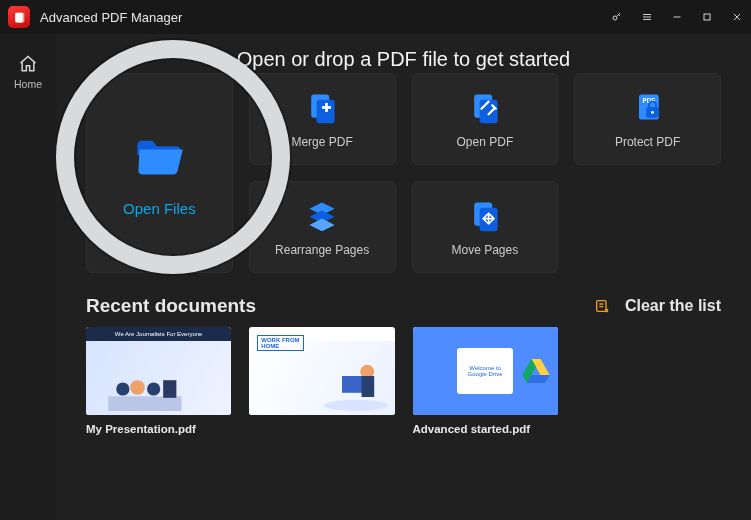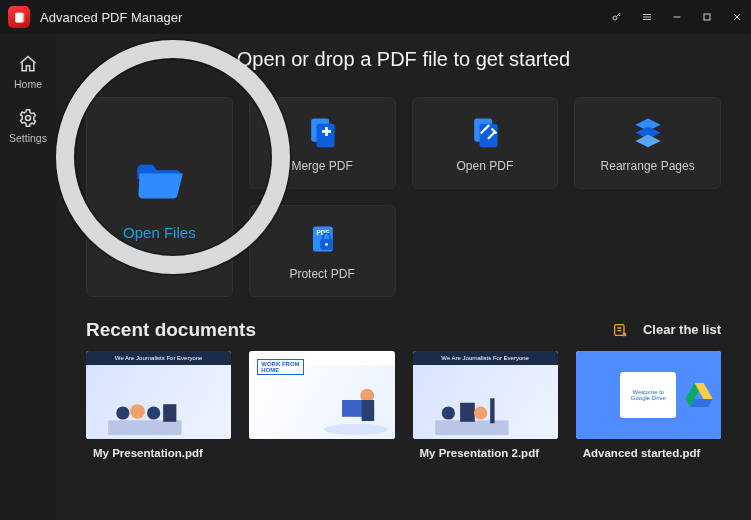--- a/index.html
+++ b/index.html
@@ -63,21 +63,21 @@
     flex: 1; position: relative;
     background: #202020;
     padding: 14px 30px 10px 30px;
     overflow: hidden;
   }
   .heading {
     text-align: center;
     font-size: 20px;
     font-weight: 500;
     color: #f3f3f3;
-    margin-bottom: 26px;
+    margin-bottom: 2px;
   }
   .tile-grid {
     display: grid;
     grid-template-columns: repeat(4, 1fr);
     gap: 16px;
     margin-bottom: 22px;
   }
   .tile {
     background: #272727;
     border: 1px solid #2f2f2f;
@@ -95,22 +95,22 @@
   .tile.tall .ticon { width: 52px; height: 52px; }
   .tile .tlabel { font-size: 12px; color: #cccccc; }
   .tile.tall .tlabel { font-size: 15px; color: #0ea5e9; margin-top: 8px; }
 
   .recent-row {
     display: flex; align-items: center; justify-content: space-between;
     margin-bottom: 10px;
   }
   .recent-title { font-size: 19px; font-weight: 700; }
   .clear-list {
-    display: flex; gap: 15px;
-    font-size: 13px; font-weight: 600;
+    display: flex; align-items: center; gap: 15px;
+    font-size: 16px; font-weight: 600;
     cursor: pointer; color: #e6e6e6;
   }
   .clear-list svg { width: 16px; height: 16px; color: #f0a020; }
 
   .recent-grid {
     display: grid;
     grid-template-columns: repeat(4, 1fr);
     gap: 18px;
   }
   .doc {
@@ -134,21 +134,21 @@
   .thumb .body3 .card { width:56px; height:46px; background:#fff; border-radius:3px; font-size:6px; color:#1b66d8; display:flex; align-items:center; justify-content:center; text-align:center; padding:3px;}
   .thumb .tri {
     position:absolute; right:8px; top:50%; transform:translateY(-50%);
     width:28px; height:24px;
   }
   .thumb .ppl {
     position:absolute; left:8px; bottom:4px; width:70%; height:50%;
   }
   .doc .dname {
     font-size: 11.5px; font-weight: 600; color: #e8e8e8;
-    white-space: nowrap; overflow:hidden; text-overflow:ellipsis;margin-left:7px;
+    white-space: nowrap; overflow:hidden; text-overflow:ellipsis;
   }
 
   
   .focus-ring {
     position: absolute;
     width: 234px; height: 234px;
     left: 0px; top: 6px;
     border-radius: 50%;
     border: 18px solid #d9dadb;
     pointer-events: none;
@@ -204,27 +204,20 @@
 <div class="workspace">
 
   <div class="sidebar">
     <div class="side-item">
       <svg class="ic" viewBox="0 0 24 24" fill="none" stroke="currentColor" stroke-width="1.8">
           <path d="M3 11l9-8 9 8"></path>
           <path d="M5 10v10h5v-6h4v6h5V10"></path>
         </svg>
       <span class="lbl">Home</span>
     </div>
-    <div class="side-item">
-      <svg class="ic" viewBox="0 0 24 24" fill="none" stroke="currentColor" stroke-width="1.8">
-          <circle cx="12" cy="12" r="3"></circle>
-          <path d="M19 12a7 7 0 0 0-.1-1.2l2.1-1.6-2-3.4-2.5 1a7 7 0 0 0-2-1.2L14 2h-4l-.5 2.6a7 7 0 0 0-2 1.2l-2.5-1-2 3.4 2.1 1.6A7 7 0 0 0 5 12c0 .4 0 .8.1 1.2L3 14.8l2 3.4 2.5-1a7 7 0 0 0 2 1.2L10 22h4l.5-2.6a7 7 0 0 0 2-1.2l2.5 1 2-3.4-2.1-1.6c.1-.4.1-.8.1-1.2z"></path>
-        </svg>
-      <span class="lbl">Settings</span>
-    </div>
   </div>
 
   <div class="main">
     <div class="heading">Open or drop a PDF file to get started</div>
 
     <div class="tile-grid">
 
       <div class="tile tall">
         <svg class="ticon" viewBox="0 0 48 48">
           <path d="M4 14a4 4 0 0 1 4-4h10l4 5h18a4 4 0 0 1 4 4v4H4z" fill="#0d5fe0"></path>
@@ -243,42 +236,50 @@
         <span class="tlabel">Merge PDF</span>
       </div>
 
       <div class="tile">
         <svg class="ticon pdf-ic" viewBox="0 0 40 40">
           <rect x="8" y="6" width="20" height="26" rx="3"></rect>
             <rect class="dark" x="14" y="12" width="20" height="26" rx="3"></rect>
           <path d="M20 18l-4 4M28 18l4 4M24 14l-6 6M24 28l6-6" stroke="#fff" stroke-width="2.5" fill="none" stroke-linecap="round"></path>
         </svg>
         <span class="tlabel">Open PDF</span>
-      </div>
-
-      <div class="tile">
-        <svg class="ticon pdf-ic" viewBox="0 0 40 40">
-          <path d="M20 6l14 7-14 7-14-7z"></path>
-            <path class="dark" d="M20 15l14 7-14 7-14-7z"></path>
-            <path fill="#56a6ff" d="M20 24l14 7-14 7-14-7z"></path>
-        </svg>
-        <span class="tlabel">Rearrange Pages</span>
       </div>
 
       <div class="tile">
         <svg class="ticon pdf-ic" viewBox="0 0 40 40">
           <rect x="10" y="6" width="22" height="28" rx="3"></rect>
             <text x="21" y="16" font-size="7" fill="#fff" text-anchor="middle" font-weight="700">PDF</text>
           <rect class="dark" x="18" y="20" width="14" height="12" rx="2"></rect>
             <path d="M21 20v-2a4 4 0 0 1 8 0v2" stroke="#0d5fe0" stroke-width="2.2" fill="none"></path>
           <circle cx="25" cy="26" r="1.6" fill="#fff"></circle>
         </svg>
         <span class="tlabel">Protect PDF</span>
       </div>
 
+      <div class="tile">
+        <svg class="ticon pdf-ic" viewBox="0 0 40 40">
+          <path d="M20 6l14 7-14 7-14-7z"></path>
+            <path class="dark" d="M20 15l14 7-14 7-14-7z"></path>
+            <path fill="#56a6ff" d="M20 24l14 7-14 7-14-7z"></path>
+        </svg>
+        <span class="tlabel">Rearrange Pages</span>
+      </div>
+
+      <div class="tile">
+        <svg class="ticon pdf-ic" viewBox="0 0 40 40">
+          <rect x="8" y="6" width="20" height="26" rx="3"></rect>
+            <rect class="dark" x="14" y="12" width="20" height="26" rx="3"></rect>
+          <path d="M24 18v12M18 24h12M24 18l-3 3M24 18l3 3M24 30l-3-3M24 30l3-3M18 24l3-3M18 24l3 3M30 24l-3-3M30 24l-3 3" stroke="#fff" stroke-width="1.8" fill="none" stroke-linecap="round"></path>
+        </svg>
+        <span class="tlabel">Move Pages</span>
+      </div>
 
     </div>
 
     <div class="recent-row">
       <div class="recent-title">Recent documents</div>
       <div class="clear-list">
         <svg viewBox="0 0 24 24" fill="none" stroke="currentColor" stroke-width="2">
           <rect x="4" y="4" width="14" height="16" rx="2"></rect>
             <path d="M8 9h6M8 13h6M17 17l4 4M21 17l-4 4"></path>
         </svg>
@@ -308,34 +309,20 @@
           <svg style="position:absolute;right:4px;bottom:2px;width:70px;height:60px" viewBox="0 0 100 80">
               <ellipse cx="50" cy="72" rx="46" ry="8" fill="#d7e3ff"></ellipse>
               <rect x="30" y="30" width="34" height="24" fill="#3a64c8"></rect>
               <circle cx="66" cy="24" r="10" fill="#f0a16a"></circle>
               <rect x="58" y="30" width="18" height="30" fill="#27406f"></rect>
             </svg>
         </div>
       </div>
       <div class="doc">
         <div class="thumb">
-          <div class="bar">We Are Journalists For Everyone</div>
-          <div class="body1"></div>
-          <svg class="ppl" viewBox="0 0 100 60">
-              <rect x="0" y="40" width="100" height="20" fill="#b9c6e8"></rect>
-              <circle cx="18" cy="30" r="9" fill="#27406f"></circle>
-              <rect x="34" y="16" width="20" height="26" fill="#2a3a63"></rect>
-              <circle cx="62" cy="30" r="9" fill="#f0a16a"></circle>
-              <rect x="75" y="10" width="6" height="34" fill="#2a3a63"></rect>
-            </svg>
-        </div>
-        <div class="dname">My Presentation 2.pdf</div>
-      </div>
-      <div class="doc">
-        <div class="thumb">
           <div class="body3">
             <div class="card">Welcome to<br>Google Drive</div>
           </div>
           <svg class="tri" viewBox="0 0 48 42">
               <path d="M16 0h16l16 28H32z" fill="#ffcf3f"></path>
               <path d="M0 28L16 0l8 14L8 42z" fill="#11a861"></path>
               <path d="M8 42l8-14h32l-8 14z" fill="#2f71e3"></path>
             </svg>
         </div>
         <div class="dname">Advanced started.pdf</div>

